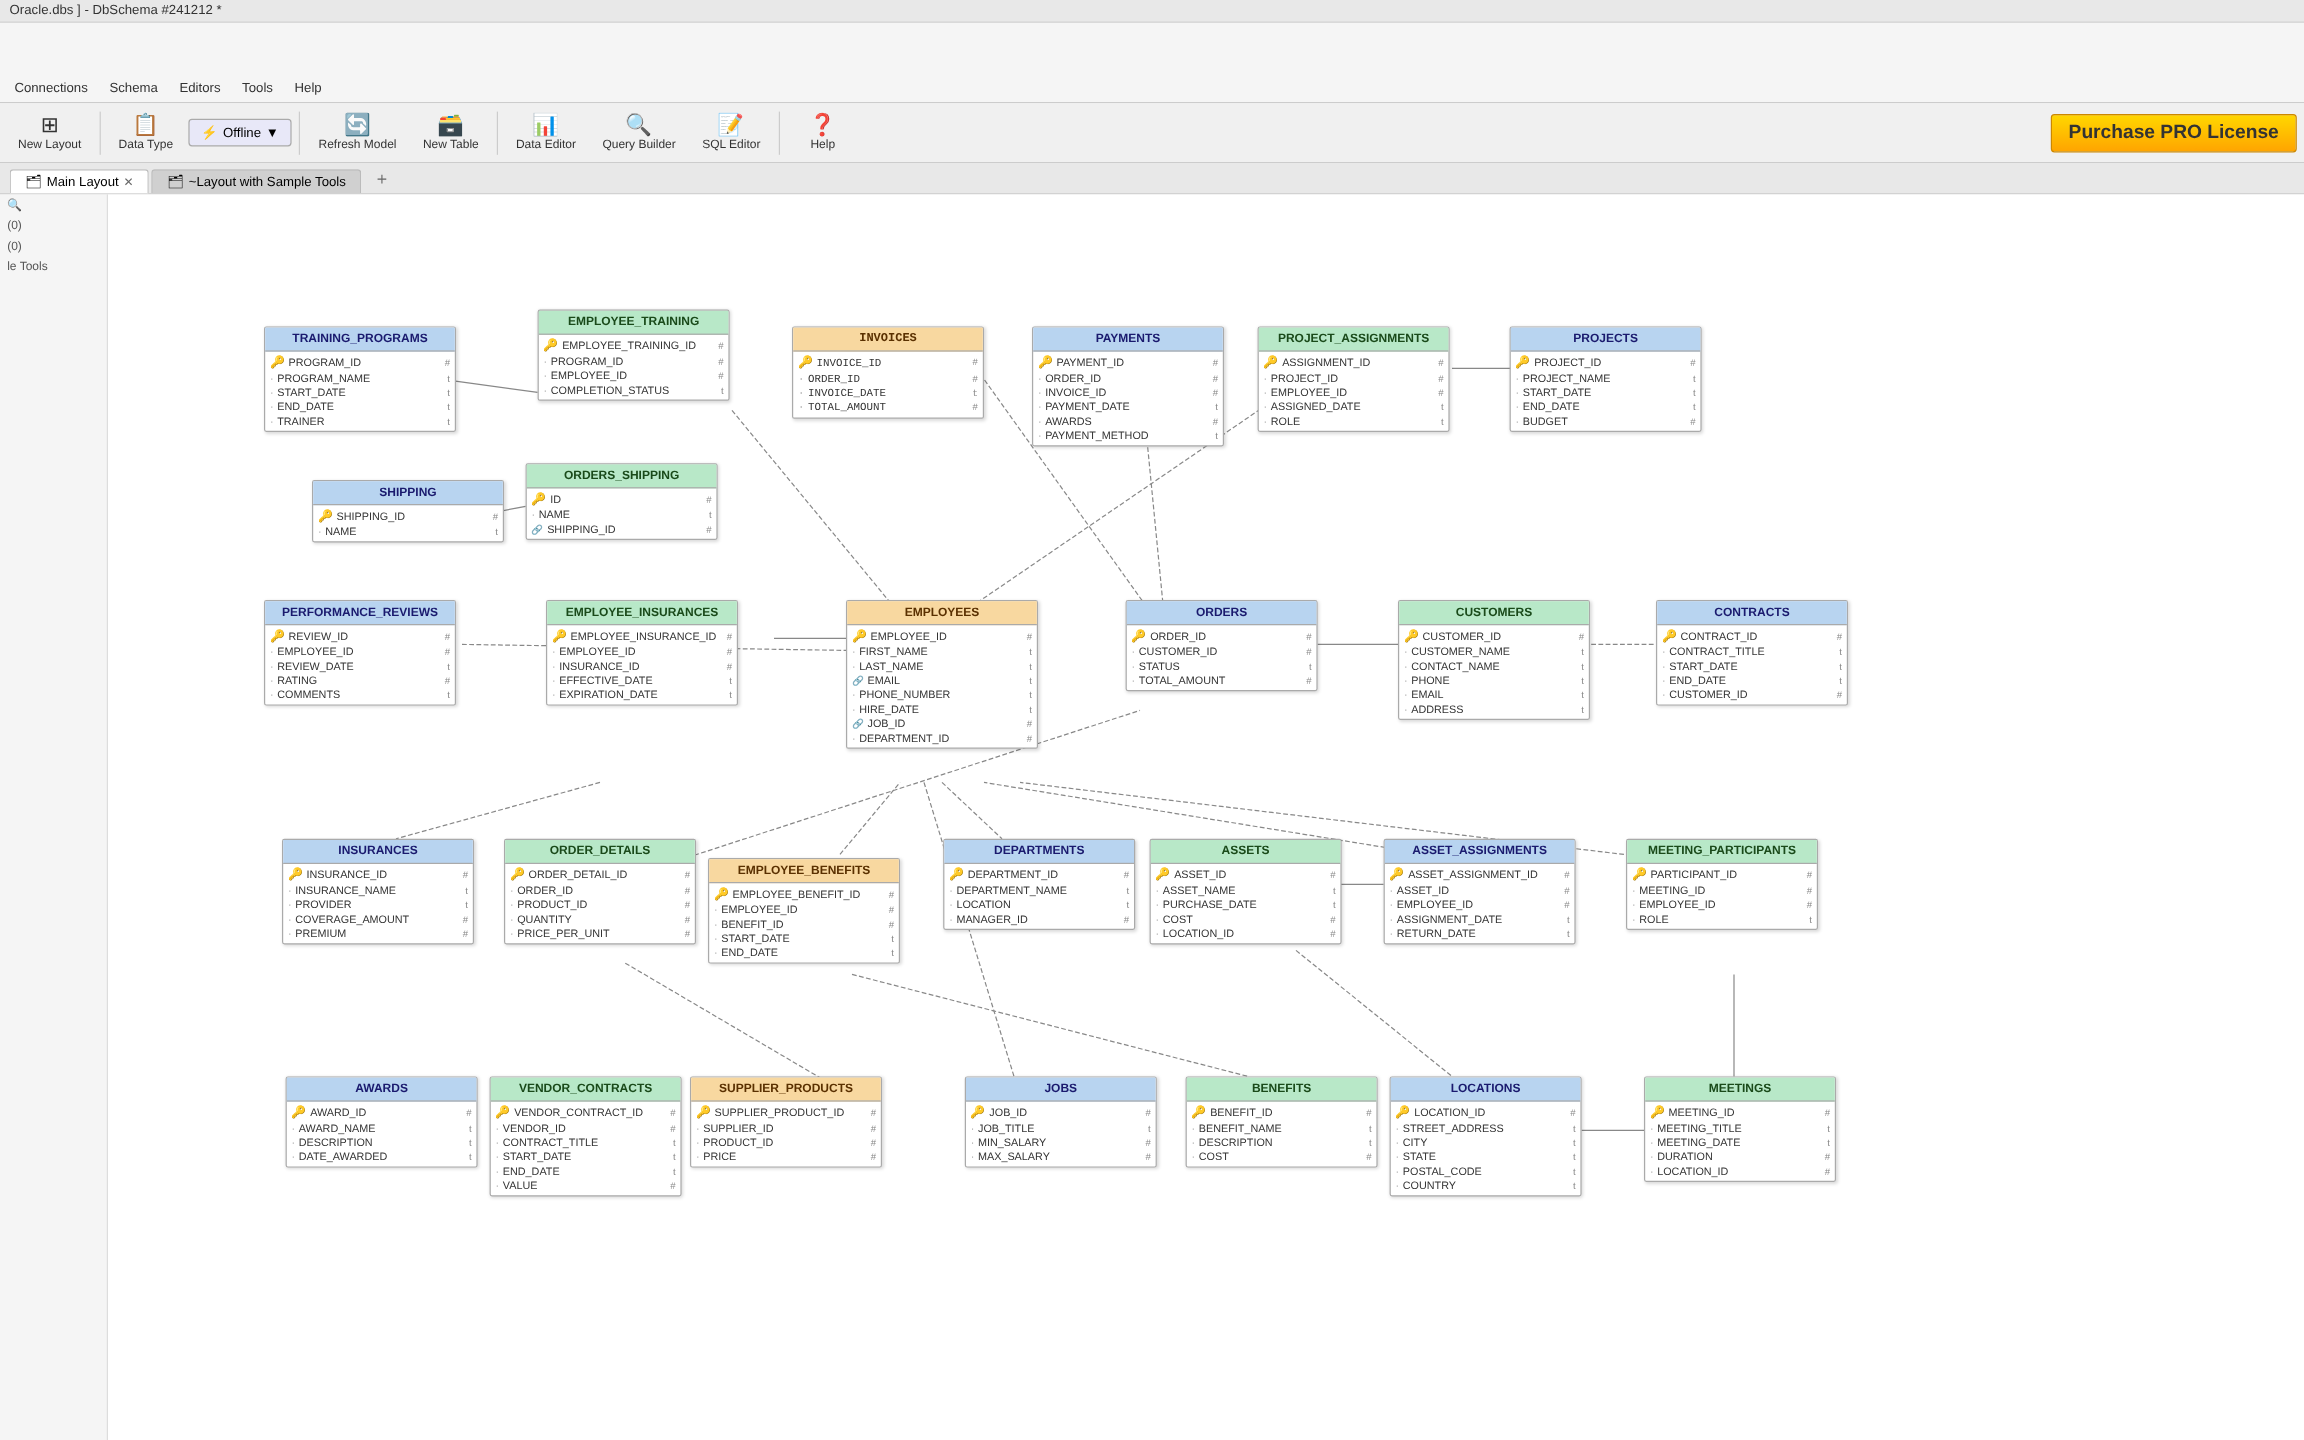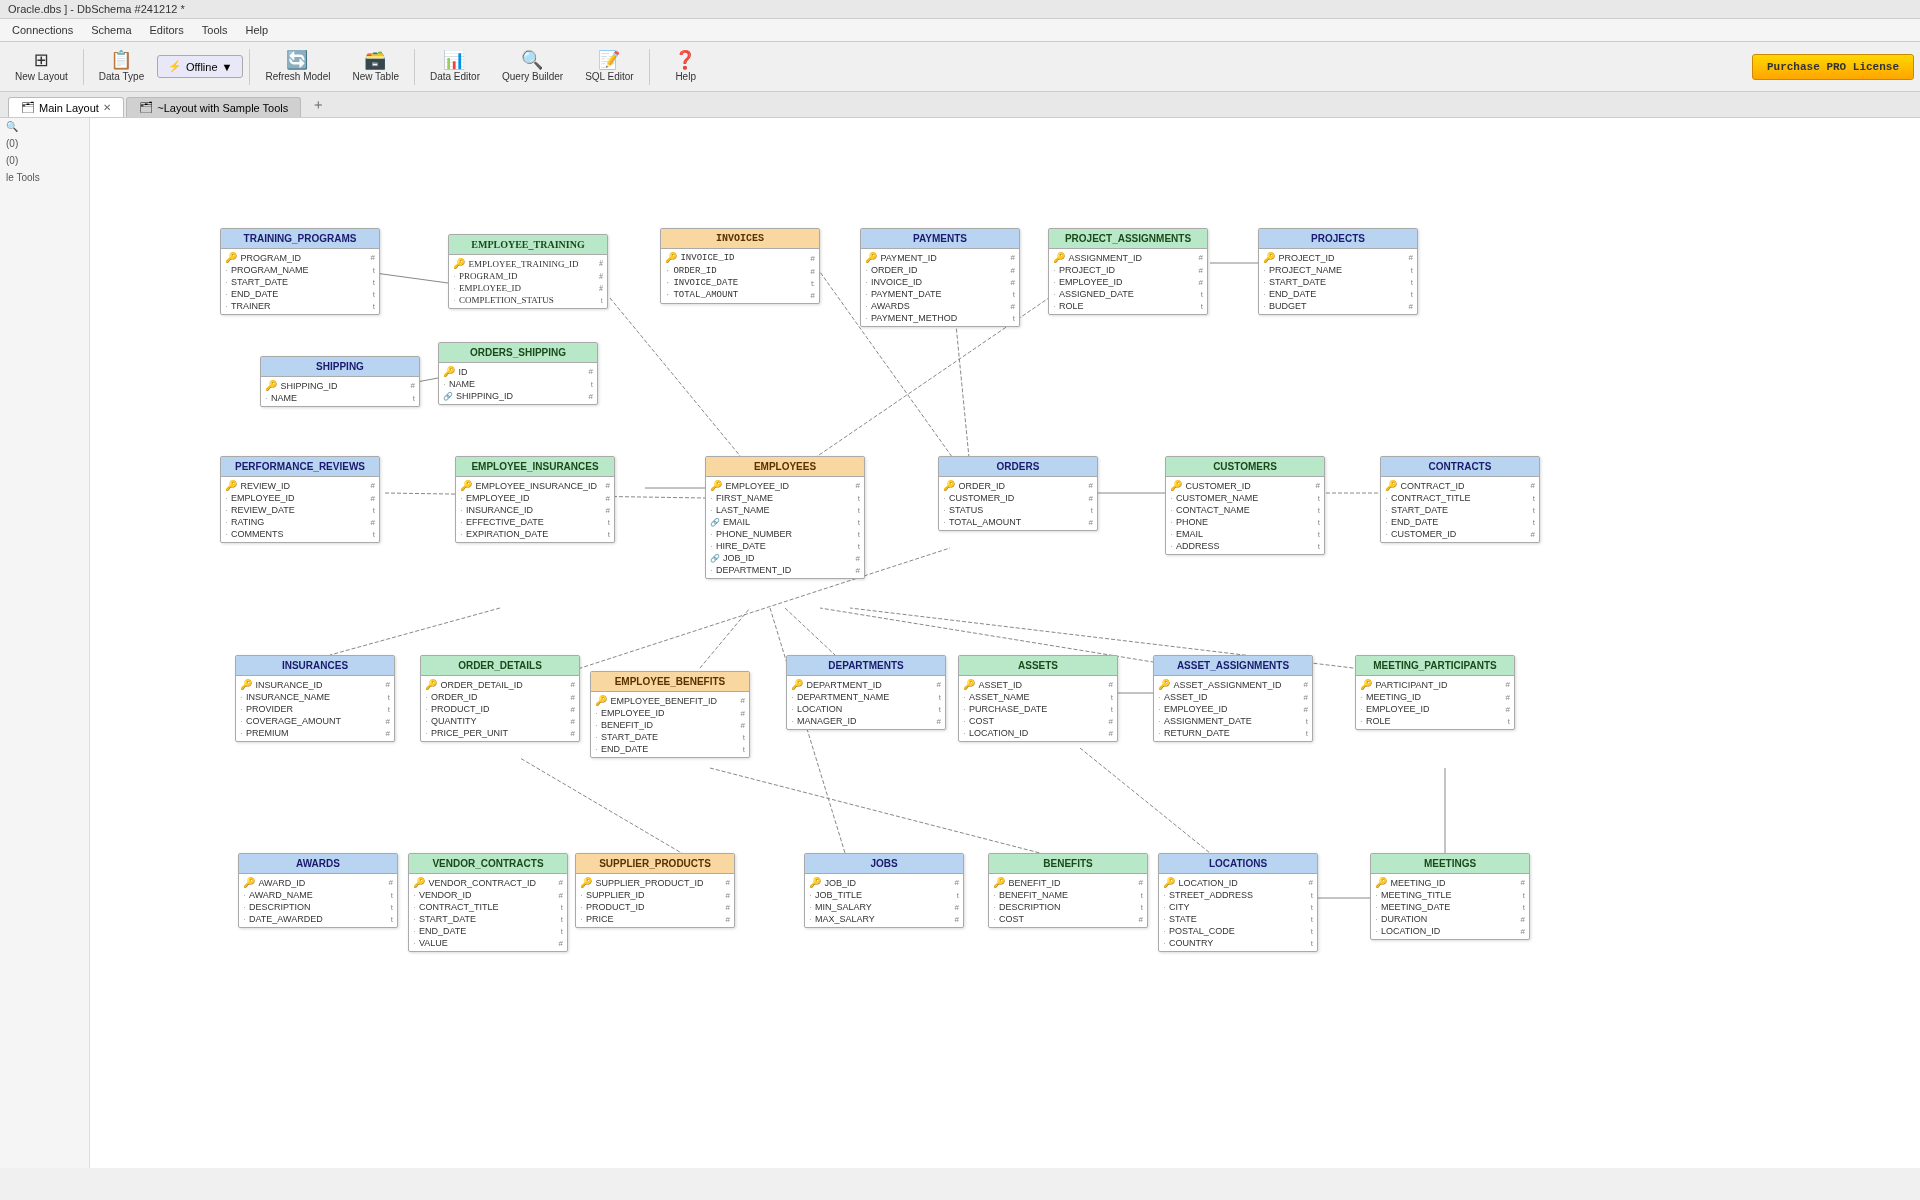--- a/index.html
+++ b/index.html
@@ -3,29 +3,29 @@
   <meta charset="utf-8">
   <style>
     * { box-sizing: border-box; margin: 0; padding: 0; }
     body { font-family: 'Segoe UI', Arial, sans-serif; font-size: 11px; background: #f0f0f0; overflow: hidden; width: 1920px; height: 1200px; }
 
     
     #title-bar { background: #e8e8e8; border-bottom: 1px solid #ccc; padding: 3px 8px; font-size: 11px; color: #333; }
 
     
     #menu-bar { background: #f5f5f5; border-bottom: 1px solid #ccc; display: flex; align-items: center; padding: 2px 4px; gap: 2px; }
-    .menu-item { padding: 3px 8px; cursor: pointer; font-size: 11px; color: #333; }
+    .menu-item { padding: 3px 8px; cursor: pointer; font-size: 11px; color: #333; margin-top: 44px; }
 
     
     #toolbar { background: #f0f0f0; border-bottom: 1px solid #ccc; display: flex; align-items: center; padding: 4px 6px; gap: 4px; min-height: 50px; }
     .toolbar-btn { display: flex; flex-direction: column; align-items: center; justify-content: center; padding: 4px 8px; border: 1px solid transparent; border-radius: 3px; cursor: pointer; font-size: 10px; color: #333; min-width: 60px; gap: 2px; }
     .toolbar-btn .btn-icon { font-size: 18px; line-height: 1; }
     .toolbar-sep { width: 1px; height: 36px; background: #ccc; margin: 0 2px; }
     .offline-btn { background: #e8e8f8; border: 1px solid #aaa; border-radius: 3px; padding: 4px 10px; display: flex; align-items: center; gap: 4px; cursor: pointer; font-size: 11px; }
-    .pro-btn { background: linear-gradient(180deg, #ffd700 0%, #ffa500 100%); border: 1px solid #cc8800; border-radius: 3px; padding: 6px 14px; cursor: pointer; font-size: 11px; font-weight: bold; color: #333; font-family: Liberation Mono, monospace; }
+    .pro-btn { background: linear-gradient(180deg, #ffd700 0%, #ffa500 100%); border: 1px solid #cc8800; border-radius: 3px; padding: 6px 14px; cursor: pointer; font-size: 16px; font-weight: bold; color: #333; }
 
     
     #tabs-bar { background: #e8e8e8; border-bottom: 1px solid #ccc; display: flex; align-items: flex-end; padding: 0 8px; gap: 2px; height: 26px; }
     .tab { padding: 3px 12px; background: #d0d0d0; border: 1px solid #bbb; border-bottom: none; border-radius: 3px 3px 0 0; font-size: 11px; cursor: pointer; display: flex; align-items: center; gap: 4px; }
     .tab.active { background: #fff; border-color: #bbb; }
     .tab-close { font-size: 10px; color: #666; cursor: pointer; }
     .tab-add { padding: 3px 8px; background: transparent; border: none; cursor: pointer; font-size: 14px; color: #666; }
 
     
     #main { display: flex; height: calc(1200px - 26px - 26px - 50px - 22px - 26px); }
@@ -217,21 +217,21 @@
               <span class="db-field-name">END_DATE</span>
               <span class="db-field-type">t</span>
             </div>
             <div class="db-field">
               <span style="color: rgb(170, 170, 170);">·</span>
               <span class="db-field-name">TRAINER</span>
               <span class="db-field-type">t</span>
             </div>
           </div>
         </div>
-        <div class="db-table" style="left: 358px; top: 116px; font-family: Liberation Serif, serif;">
+        <div class="db-table" style="left: 358px; top: 96px;">
           <div class="db-table-header green">EMPLOYEE_TRAINING</div>
           <div class="db-table-body">
             <div class="db-field">
               <span class="key-icon">🔑</span>
               <span class="db-field-name">EMPLOYEE_TRAINING_ID</span>
               <span class="db-field-type">#</span>
             </div>
             <div class="db-field">
               <span style="color: rgb(170, 170, 170);">·</span>
               <span class="db-field-name">PROGRAM_ID</span>

